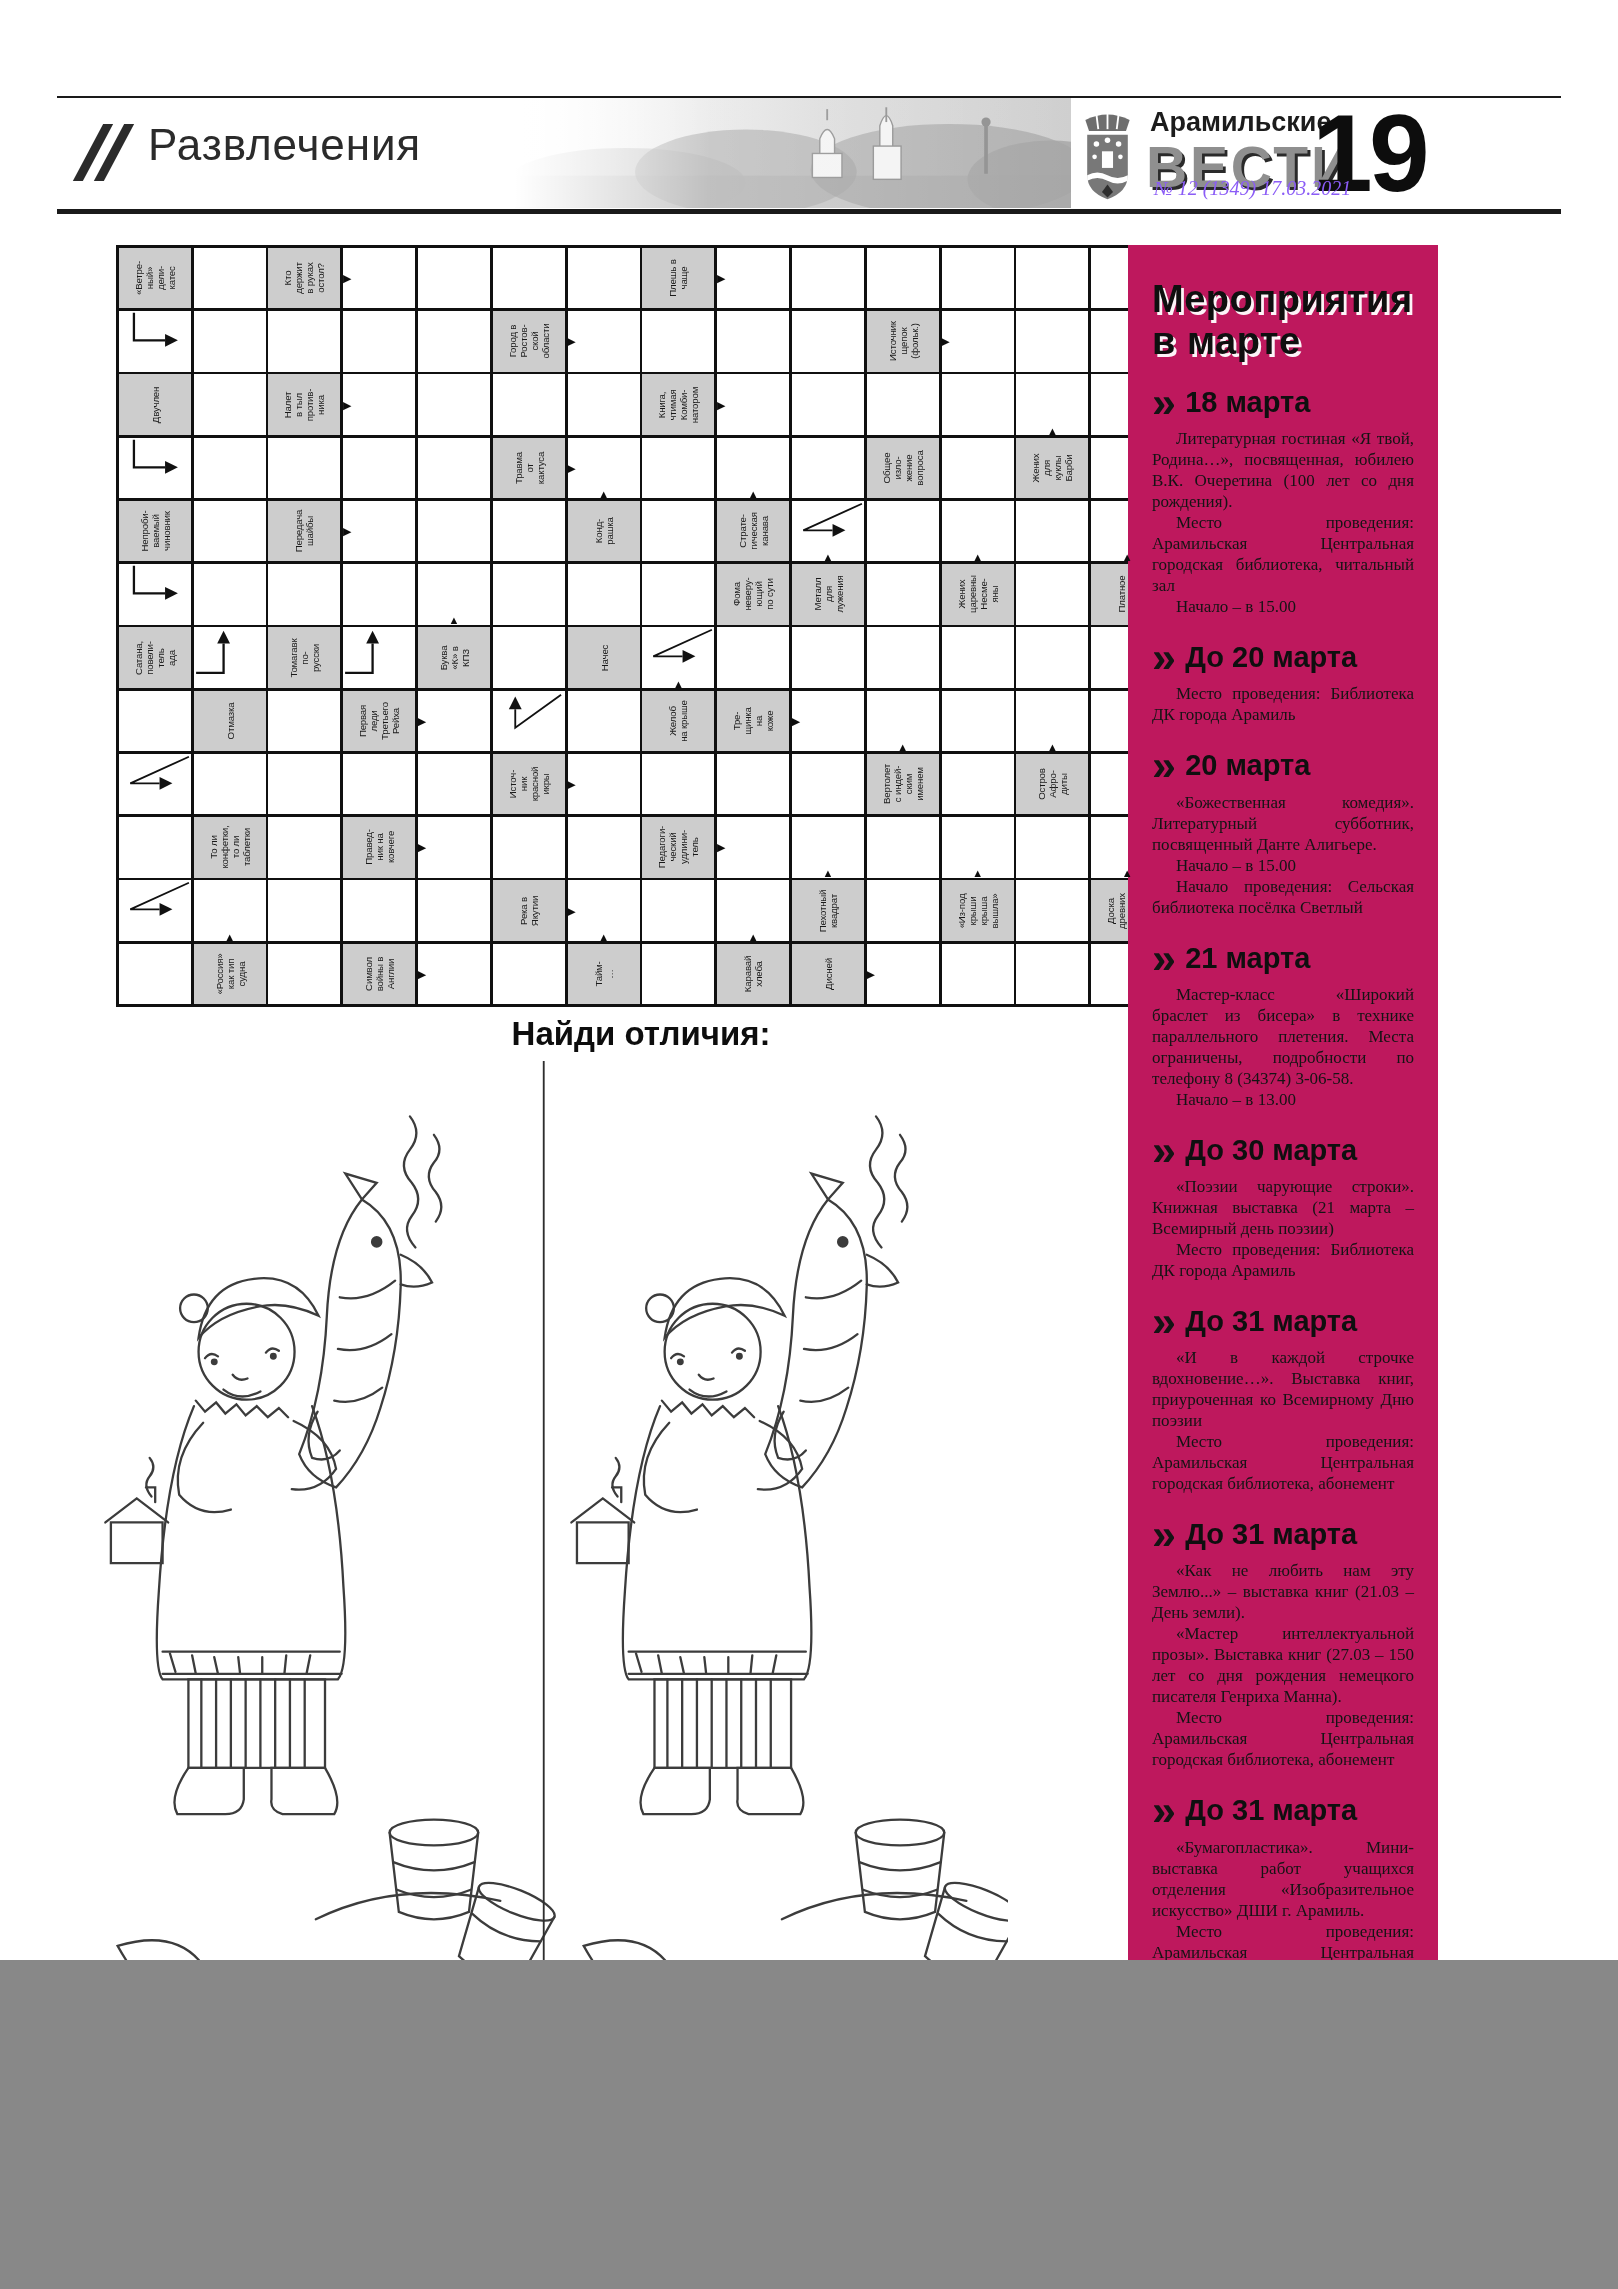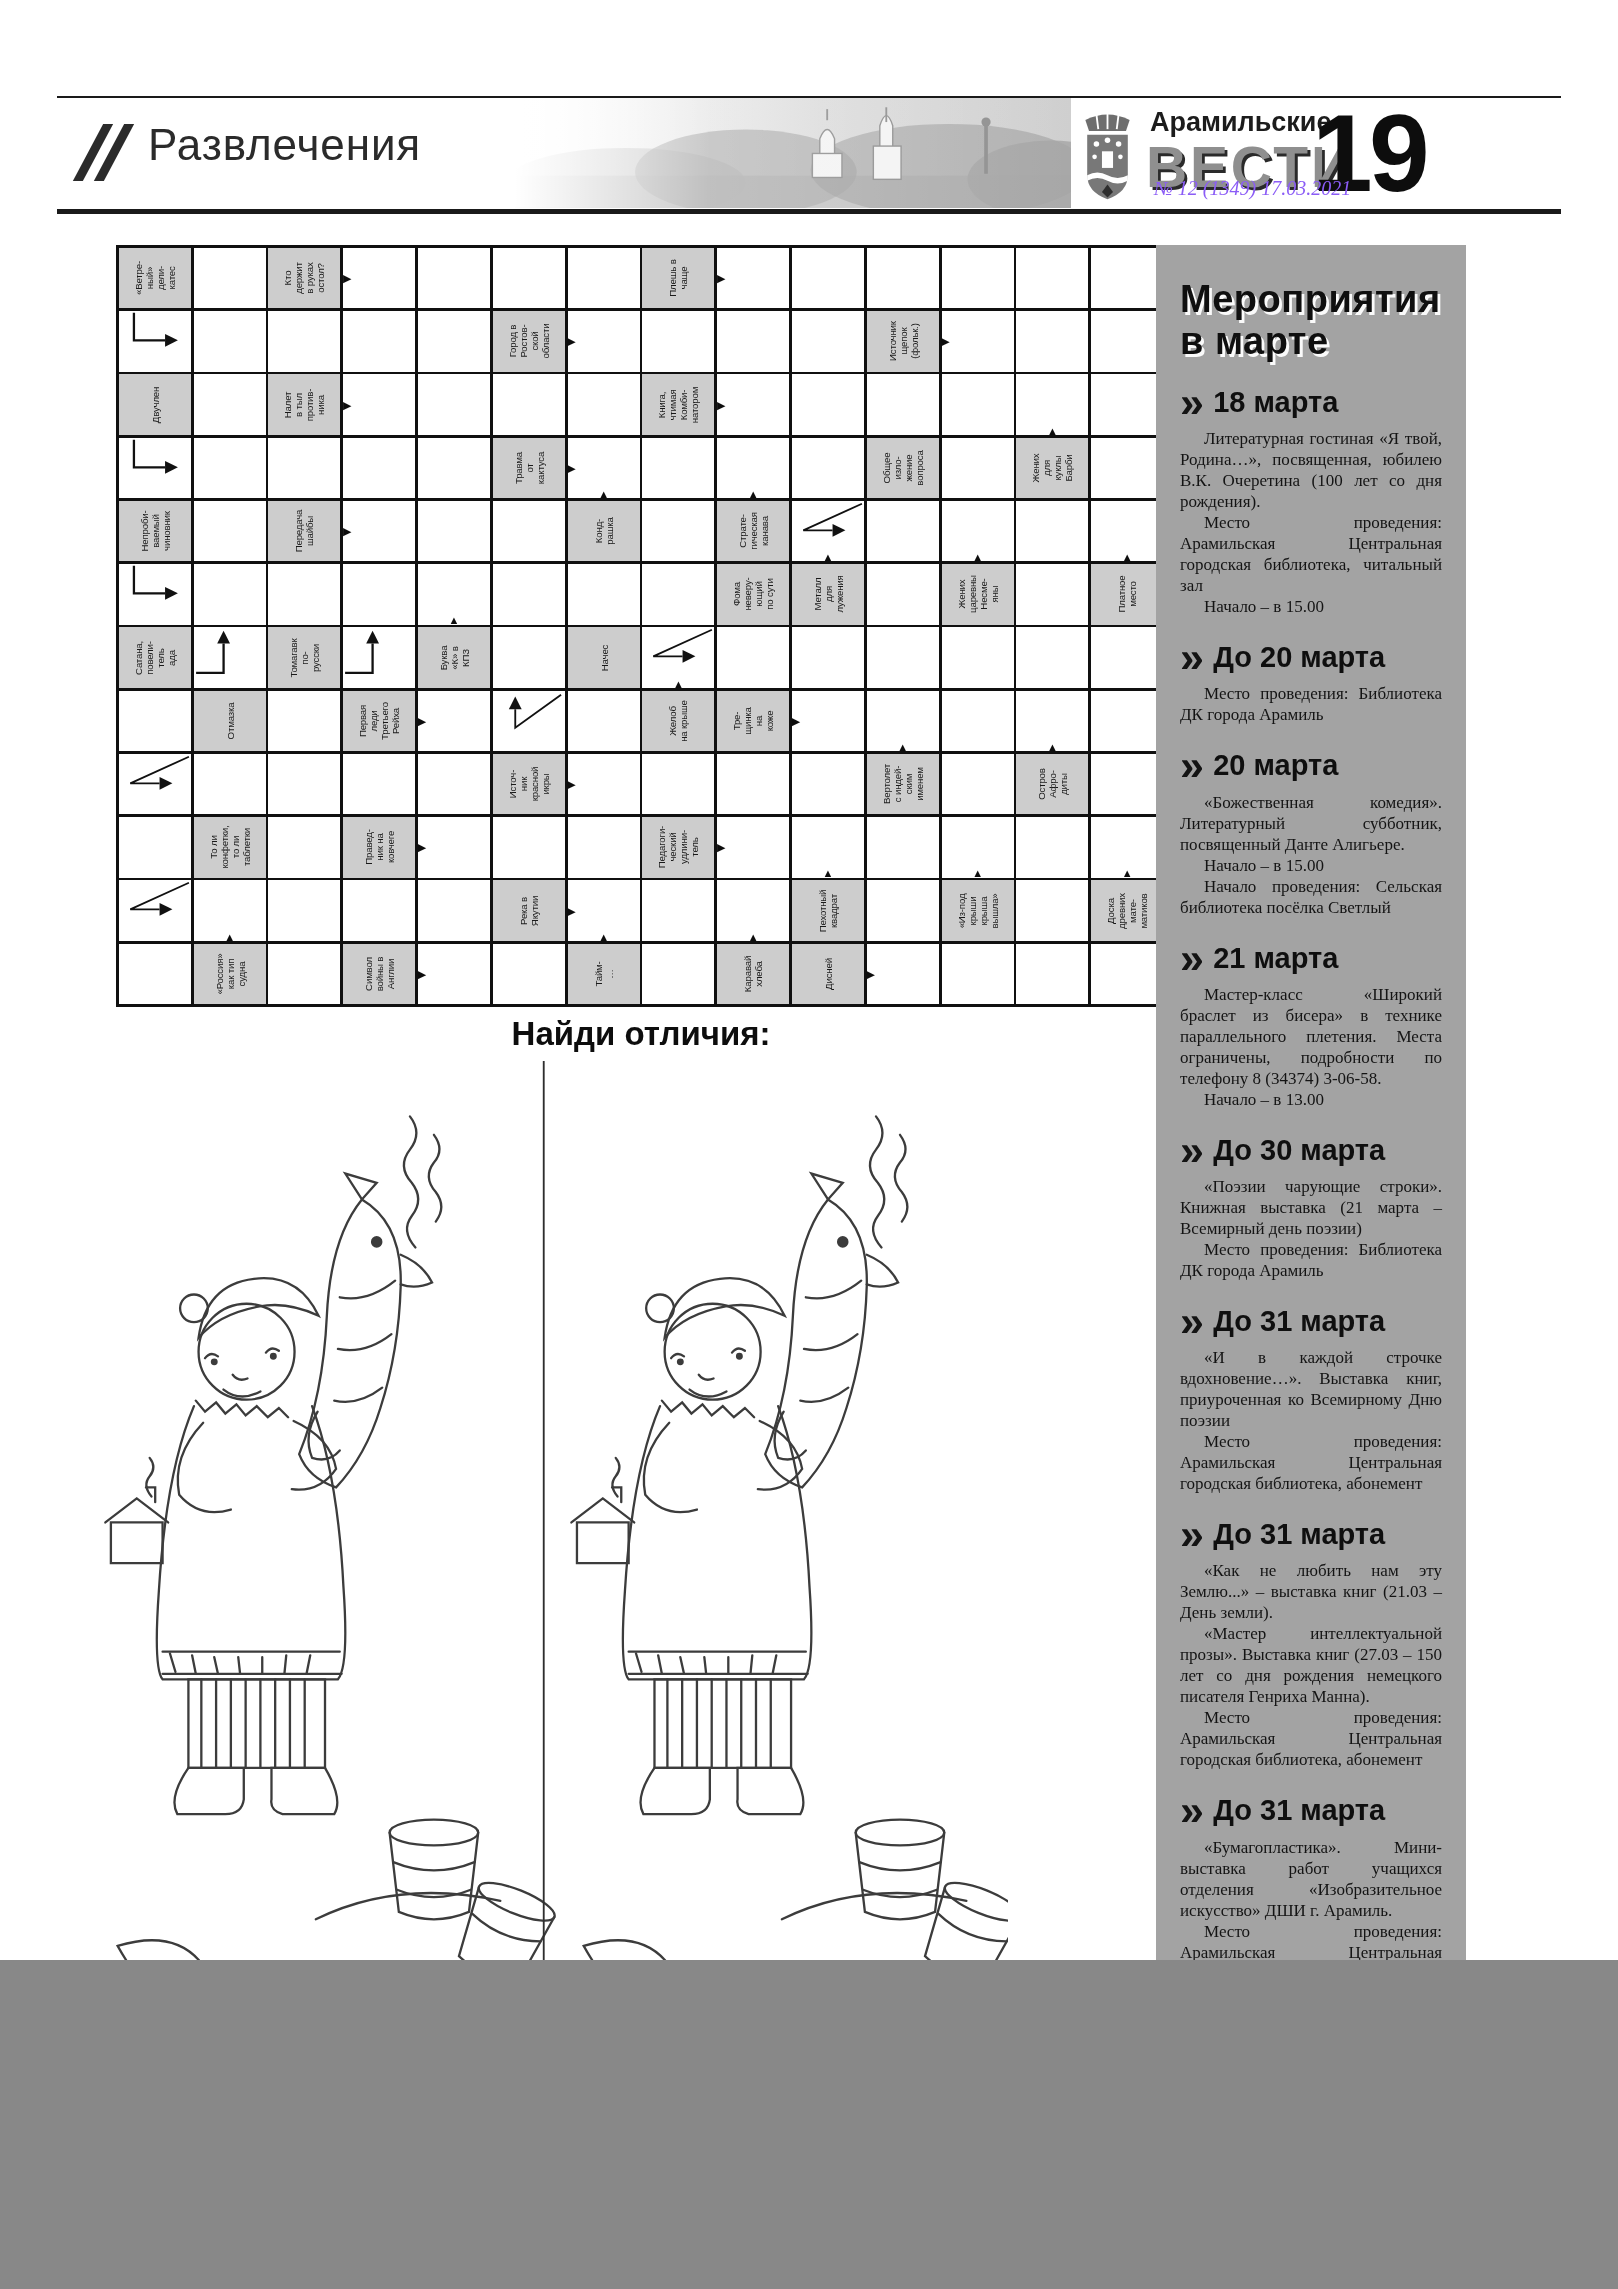--- a/index.html
+++ b/index.html
@@ -30,21 +30,21 @@
   .cell.clue{background:#cdcdcd;}
   .clue-text{position:absolute;left:50%;top:50%;width:57px;height:68px;
      transform:translate(-50%,-50%) rotate(-90deg);
      display:flex;align-items:center;justify-content:center;text-align:center;
      font-size:9.7px;line-height:11px;letter-spacing:-0.2px;color:#1a1a1a;white-space:pre-line;}
   .arr{position:absolute;color:#0d0d0d;font-size:11px;line-height:11px;z-index:4;}
   .arr-r{right:-11px;top:50%;transform:translateY(-50%);}
   .arr-u{top:-12px;left:50%;transform:translateX(-50%);}
   .mark{position:absolute;inset:0;width:100%;height:100%;}
   
-  .sidebar{position:absolute;left:1156px;top:245px;width:310px;height:2001px;background:#a3a3a3;box-sizing:border-box;
+  .sidebar{position:absolute;left:1128px;top:245px;width:310px;height:2001px;background:#be185d;box-sizing:border-box;
      padding:33px 24px 18.5px 24px;}
   .sb-title{font-size:38px;line-height:42px;font-weight:bold;color:#0f0f0f;letter-spacing:0.5px;
      text-shadow:2.8px 2.8px 0 rgba(255,255,255,.95);margin-bottom:24px;}
   .ev-head{display:flex;align-items:center;margin:24px 0 9.2px 0;}
   .chev{font-size:43px;font-weight:900;line-height:31px;color:#141414;margin-right:13px;letter-spacing:-3.7px;}
   .ev-date{font-size:29px;font-weight:bold;color:#0f0f0f;}
   .ev-p{margin:0;font-family:"Liberation Serif",serif;font-size:17px;line-height:21px;
      text-align:justify;text-indent:24px;color:#141414;}
   
   .fd-title{position:absolute;left:116px;top:1015px;width:1050px;text-align:center;

